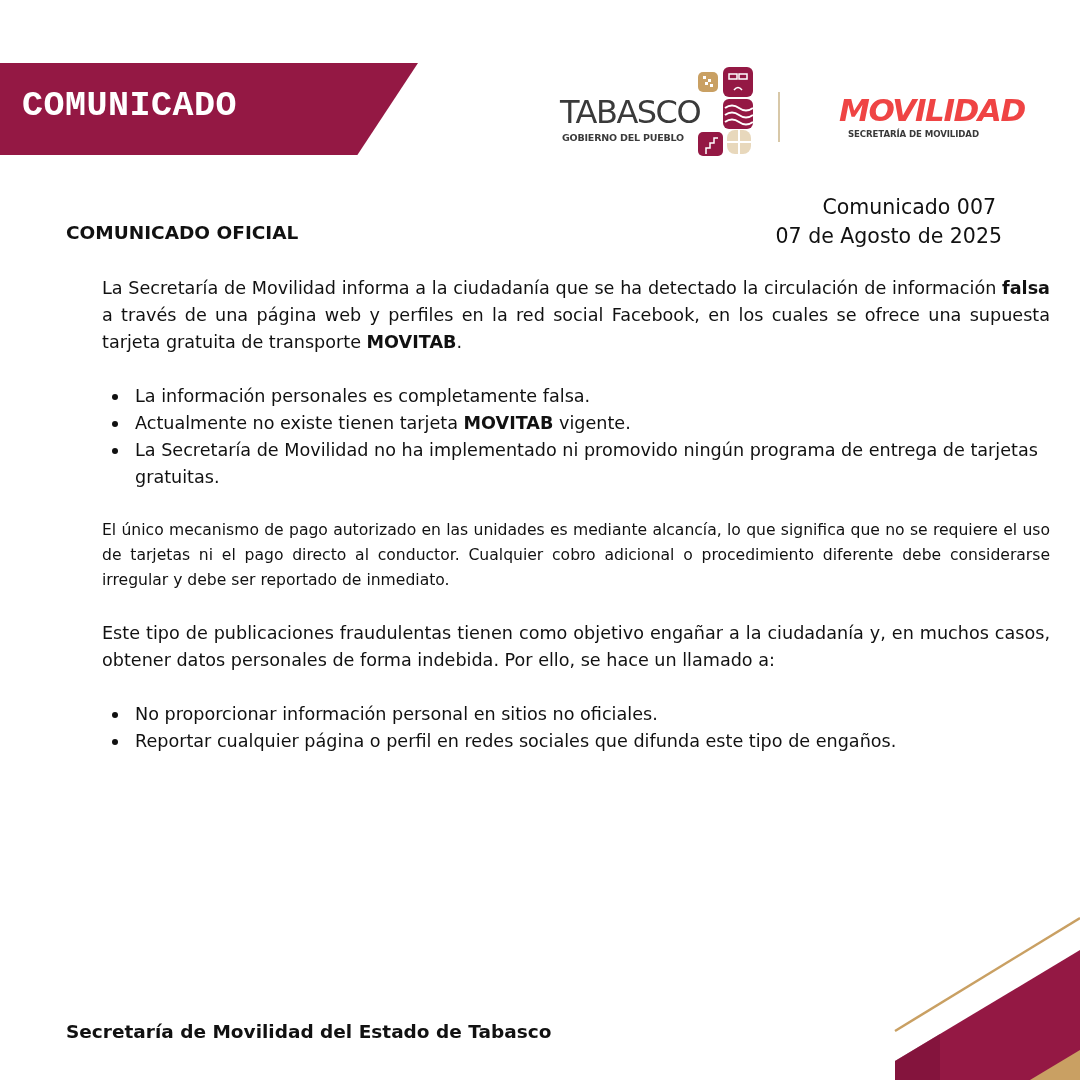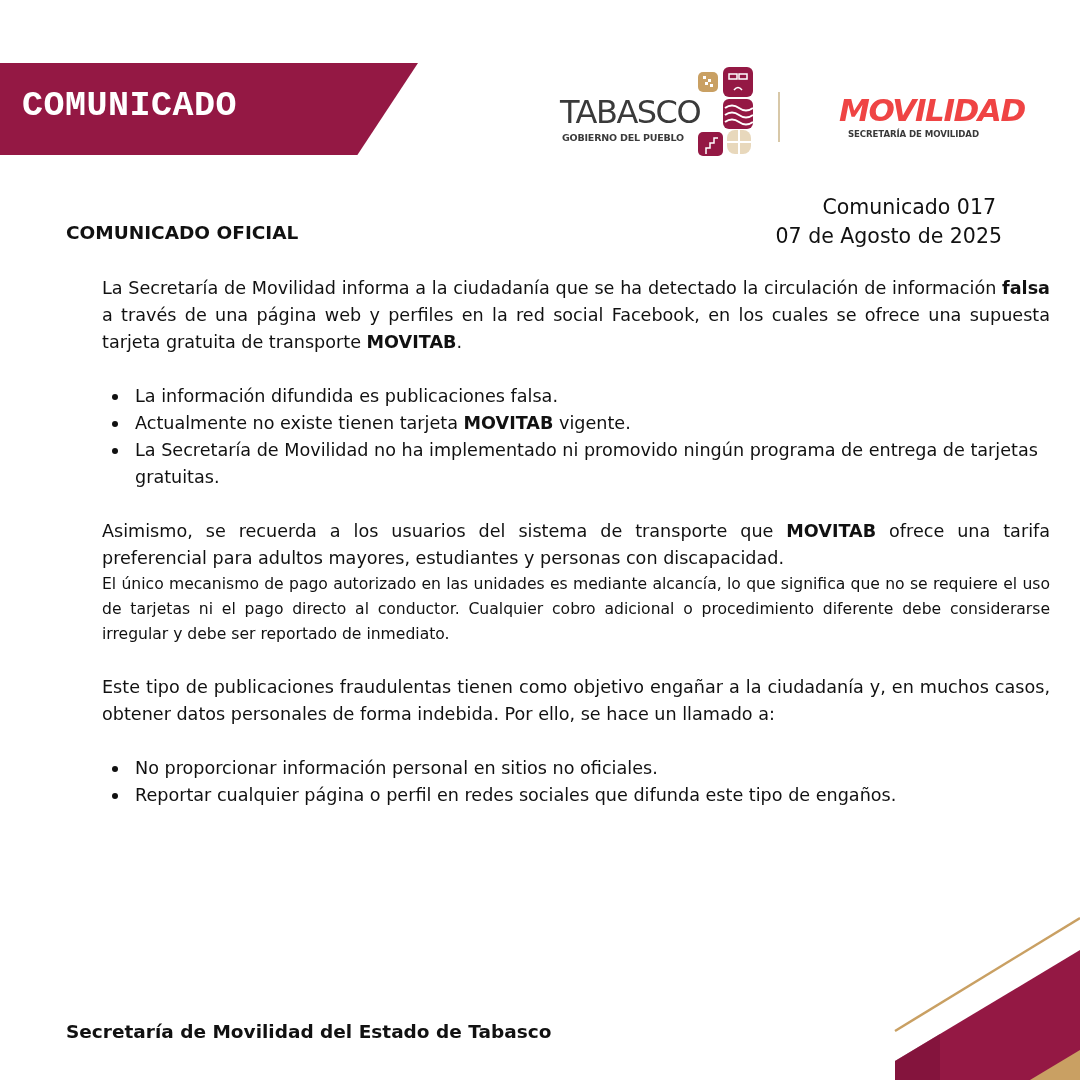--- a/index.html
+++ b/index.html
@@ -111,34 +111,33 @@
     <path d="M43 64 L43 88 M31 76 L55 76" stroke="#fff" stroke-width="2"></path>
   </svg>
 </div>
 
 <div class="logo-divider"></div>
 <div class="mov-title">MOVILIDAD</div>
 <div class="mov-sub">SECRETARÍA DE MOVILIDAD</div>
 
 <div class="heading-left">COMUNICADO OFICIAL</div>
 <div class="heading-right">
-  <div>Comunicado 017</div>
+  <div>Comunicado 007</div>
   <div class="l2">07 de Agosto de 2025</div>
 </div>
 
 <div class="body">
   <p><span>La Secretaría de Movilidad informa a la ciudadanía que se ha detectado la circulación de información </span><b>falsa</b><span> a través de una página web y perfiles en la red social Facebook, en los cuales se ofrece una supuesta tarjeta gratuita de transporte </span><b>MOVITAB</b><span>.</span></p>
   <div class="gap"></div>
   <ul>
-    <li>La información difundida es publicaciones falsa.</li>
+    <li>La información personales es completamente falsa.</li>
     <li><span>Actualmente no existe tienen tarjeta </span><b>MOVITAB</b><span> vigente.</span></li>
     <li>La Secretaría de Movilidad no ha implementado ni promovido ningún programa de entrega de tarjetas gratuitas.</li>
   </ul>
   <div class="gap"></div>
-  <p><span>Asimismo, se recuerda a los usuarios del sistema de transporte que </span><b>MOVITAB</b><span> ofrece una tarifa preferencial para adultos mayores, estudiantes y personas con discapacidad.</span></p>
   <p class="small">El único mecanismo de pago autorizado en las unidades es mediante alcancía, lo que significa que no se requiere el uso de tarjetas ni el pago directo al conductor. Cualquier cobro adicional o procedimiento diferente debe considerarse irregular y debe ser reportado de inmediato.</p>
   <div class="gap"></div>
   <p>Este tipo de publicaciones fraudulentas tienen como objetivo engañar a la ciudadanía y, en muchos casos, obtener datos personales de forma indebida. Por ello, se hace un llamado a:</p>
   <div class="gap"></div>
   <ul>
     <li>No proporcionar información personal en sitios no oficiales.</li>
     <li>Reportar cualquier página o perfil en redes sociales que difunda este tipo de engaños.</li>
   </ul>
   <div class="gap"></div>
 </div>

